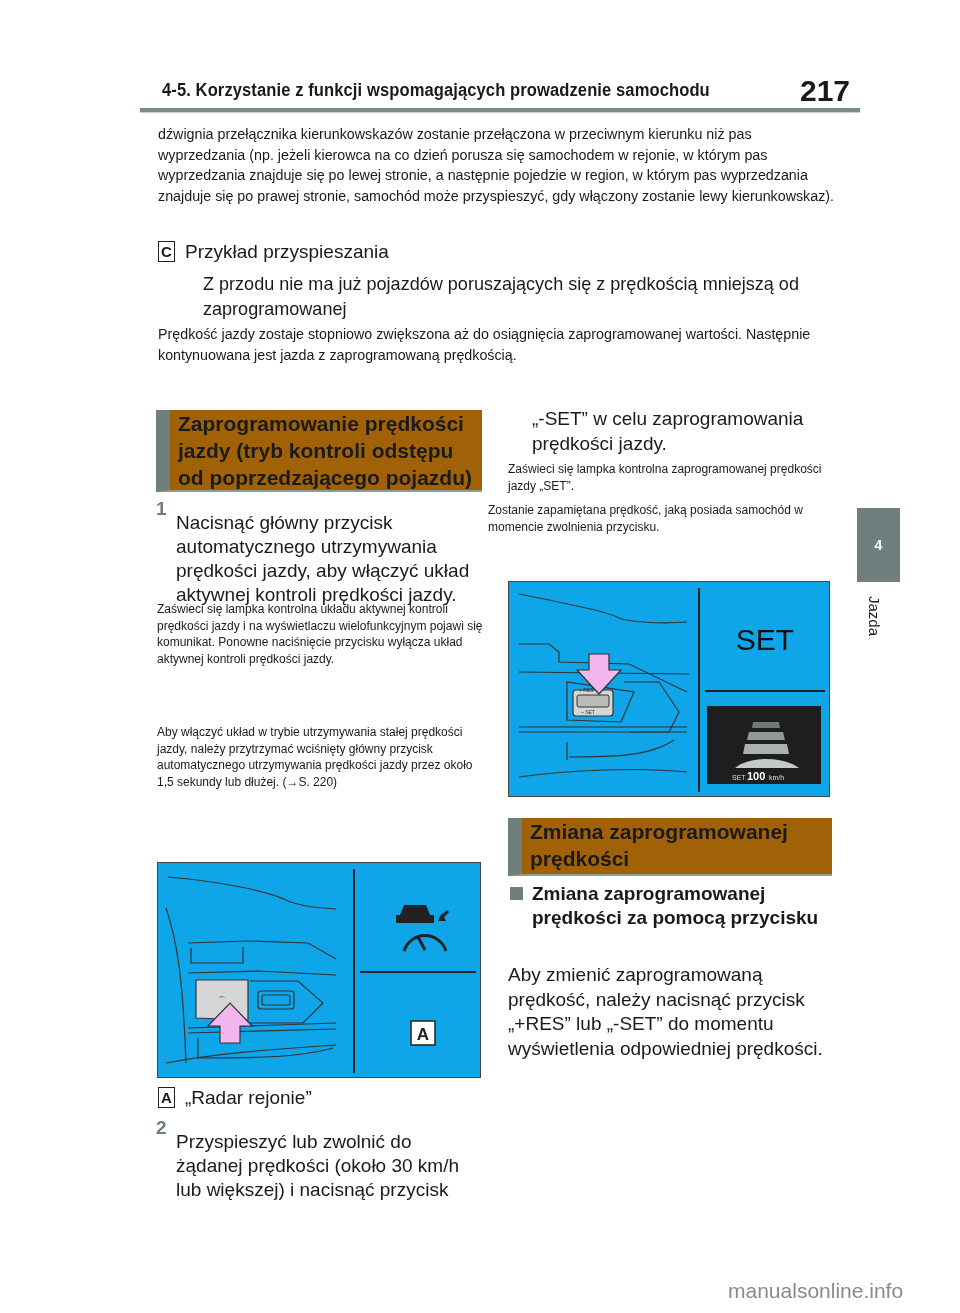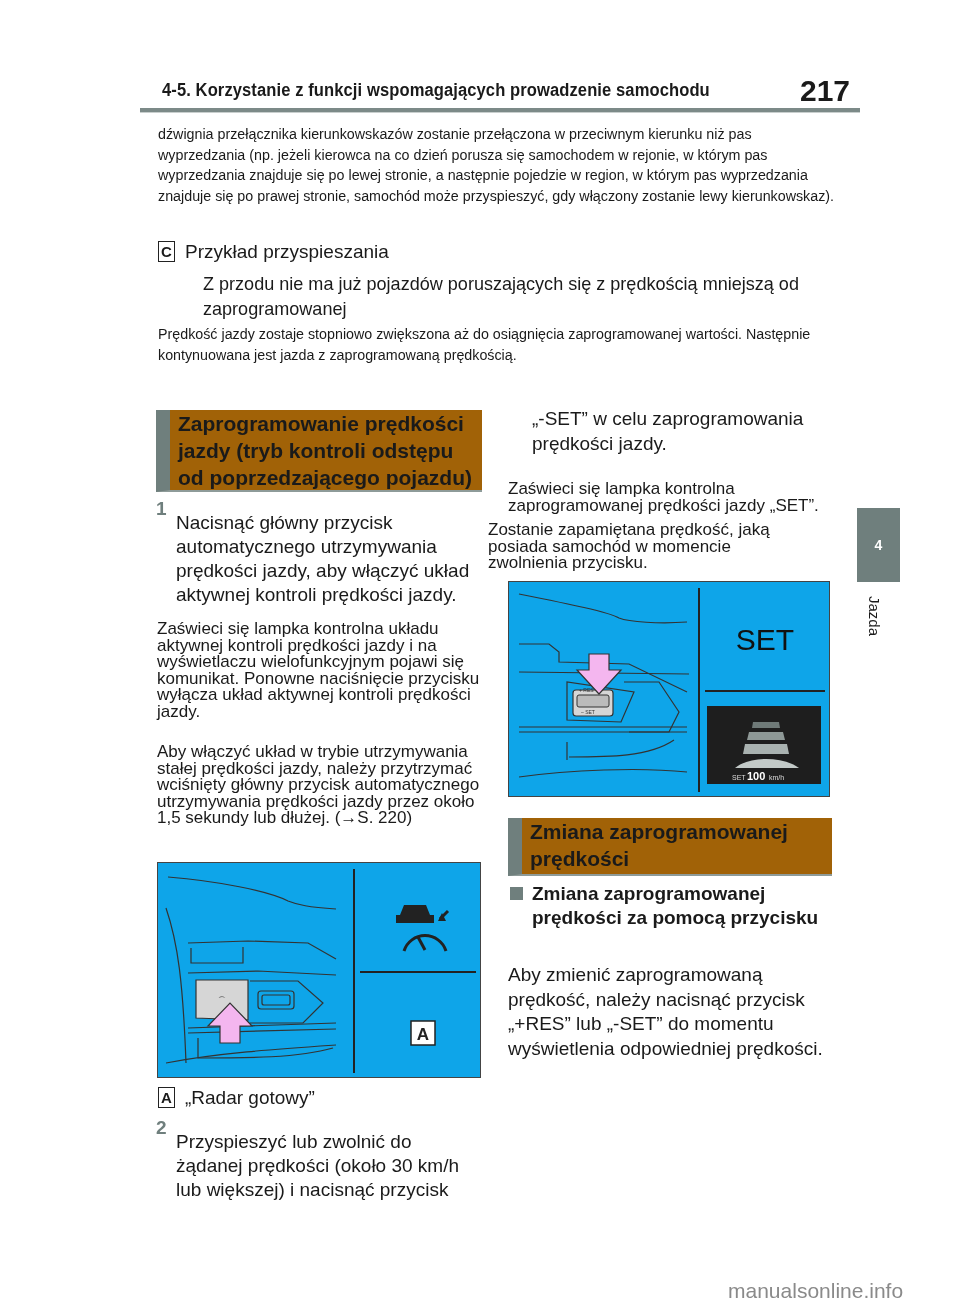--- a/index.html
+++ b/index.html
@@ -17,21 +17,21 @@
     .c-row .label-box { vertical-align: 1px; margin-right: 10px; }
     .c-desc { left: 203px; top: 271px; width: 640px; font-size: 19px; line-height: 25px; transform: scaleX(0.95); transform-origin: left; }
     .c-note { left: 158px; top: 324px; width: 720px; }
     .section-head { background: #a16207; border-left: 14px solid #6f7f7d; border-bottom: 2px solid #8e9b99; font-weight: bold; font-size: 21px; line-height: 27px; padding: 0 6px 0 8px; box-sizing: border-box; }
     .sh1 { left: 156px; top: 410px; width: 326px; height: 82px; }
     .sh2 { left: 508px; top: 818px; width: 324px; height: 58px; }
     .step { font-size: 19px; line-height: 24px; }
     .step-num { position: absolute; left: 0; top: 0; color: #6f7f7d; font-weight: bold; }
     .step-text { position: absolute; left: 20px; top: 14px; }
     .s1 { left: 156px; top: 497px; width: 330px; height: 100px; }
-    .note-c { font-size: 17px; line-height: 16.6px; margin-top: 20px; }
+    .note-c { font-size: 12px; line-height: 16.6px; }
     .n1 { left: 157px; top: 601px; width: 330px; }
     .n2 { left: 157px; top: 724px; width: 330px; }
     .fig { border: 1.5px solid #444; background: #0ea5e9; box-sizing: border-box; overflow: hidden; }
     .fig1 { left: 157px; top: 862px; width: 324px; height: 216px; }
     .fig2 { left: 508px; top: 581px; width: 322px; height: 216px; }
     .a-row { left: 158px; top: 1087px; font-size: 19px; }
     .a-row .label-box { vertical-align: 1px; margin-right: 10px; }
     .s2 { left: 156px; top: 1116px; width: 330px; height: 80px; }
     .s2cont { left: 532px; top: 406px; width: 300px; font-size: 19px; line-height: 25px; }
     .n3 { left: 508px; top: 461px; width: 320px; }
@@ -100,21 +100,21 @@
       <line x1="29" y1="49" x2="22" y2="36" stroke="#222" stroke-width="3"></line>
       <path d="M44 18 L52 10" stroke="#222" stroke-width="3"></path>
       <path d="M42 20 L46 12 L50 20 Z" fill="#222"></path>
     </g>
     <rect x="253" y="158" width="24" height="24" fill="#fff" stroke="#222" stroke-width="1.5"></rect>
     <text x="265" y="177" font-size="17" font-weight="bold" text-anchor="middle" fill="#222">A</text>
   </svg>
 </div>
 
 <div class="abs a-row">
-  <span class="label-box">A</span><span>„Radar gotowy”</span>
+  <span class="label-box">A</span><span>„Radar rejonie”</span>
 </div>
 
 <div class="abs step s2">
   <span class="step-num">2</span>
   <span class="step-text" style="width:305px;">Przyspieszyć lub zwolnić do żądanej prędkości (około 30 km/h lub większej) i nacisnąć przycisk</span>
 </div>
 <div class="abs s2cont">„-SET” w celu zaprogramowania prędkości jazdy.</div>
 <div class="abs note-c n3">Zaświeci się lampka kontrolna zaprogramowanej prędkości jazdy „SET”.</div>
 <div class="abs note-c n4">Zostanie zapamiętana prędkość, jaką posiada samochód w momencie zwolnienia przycisku.</div>
 

